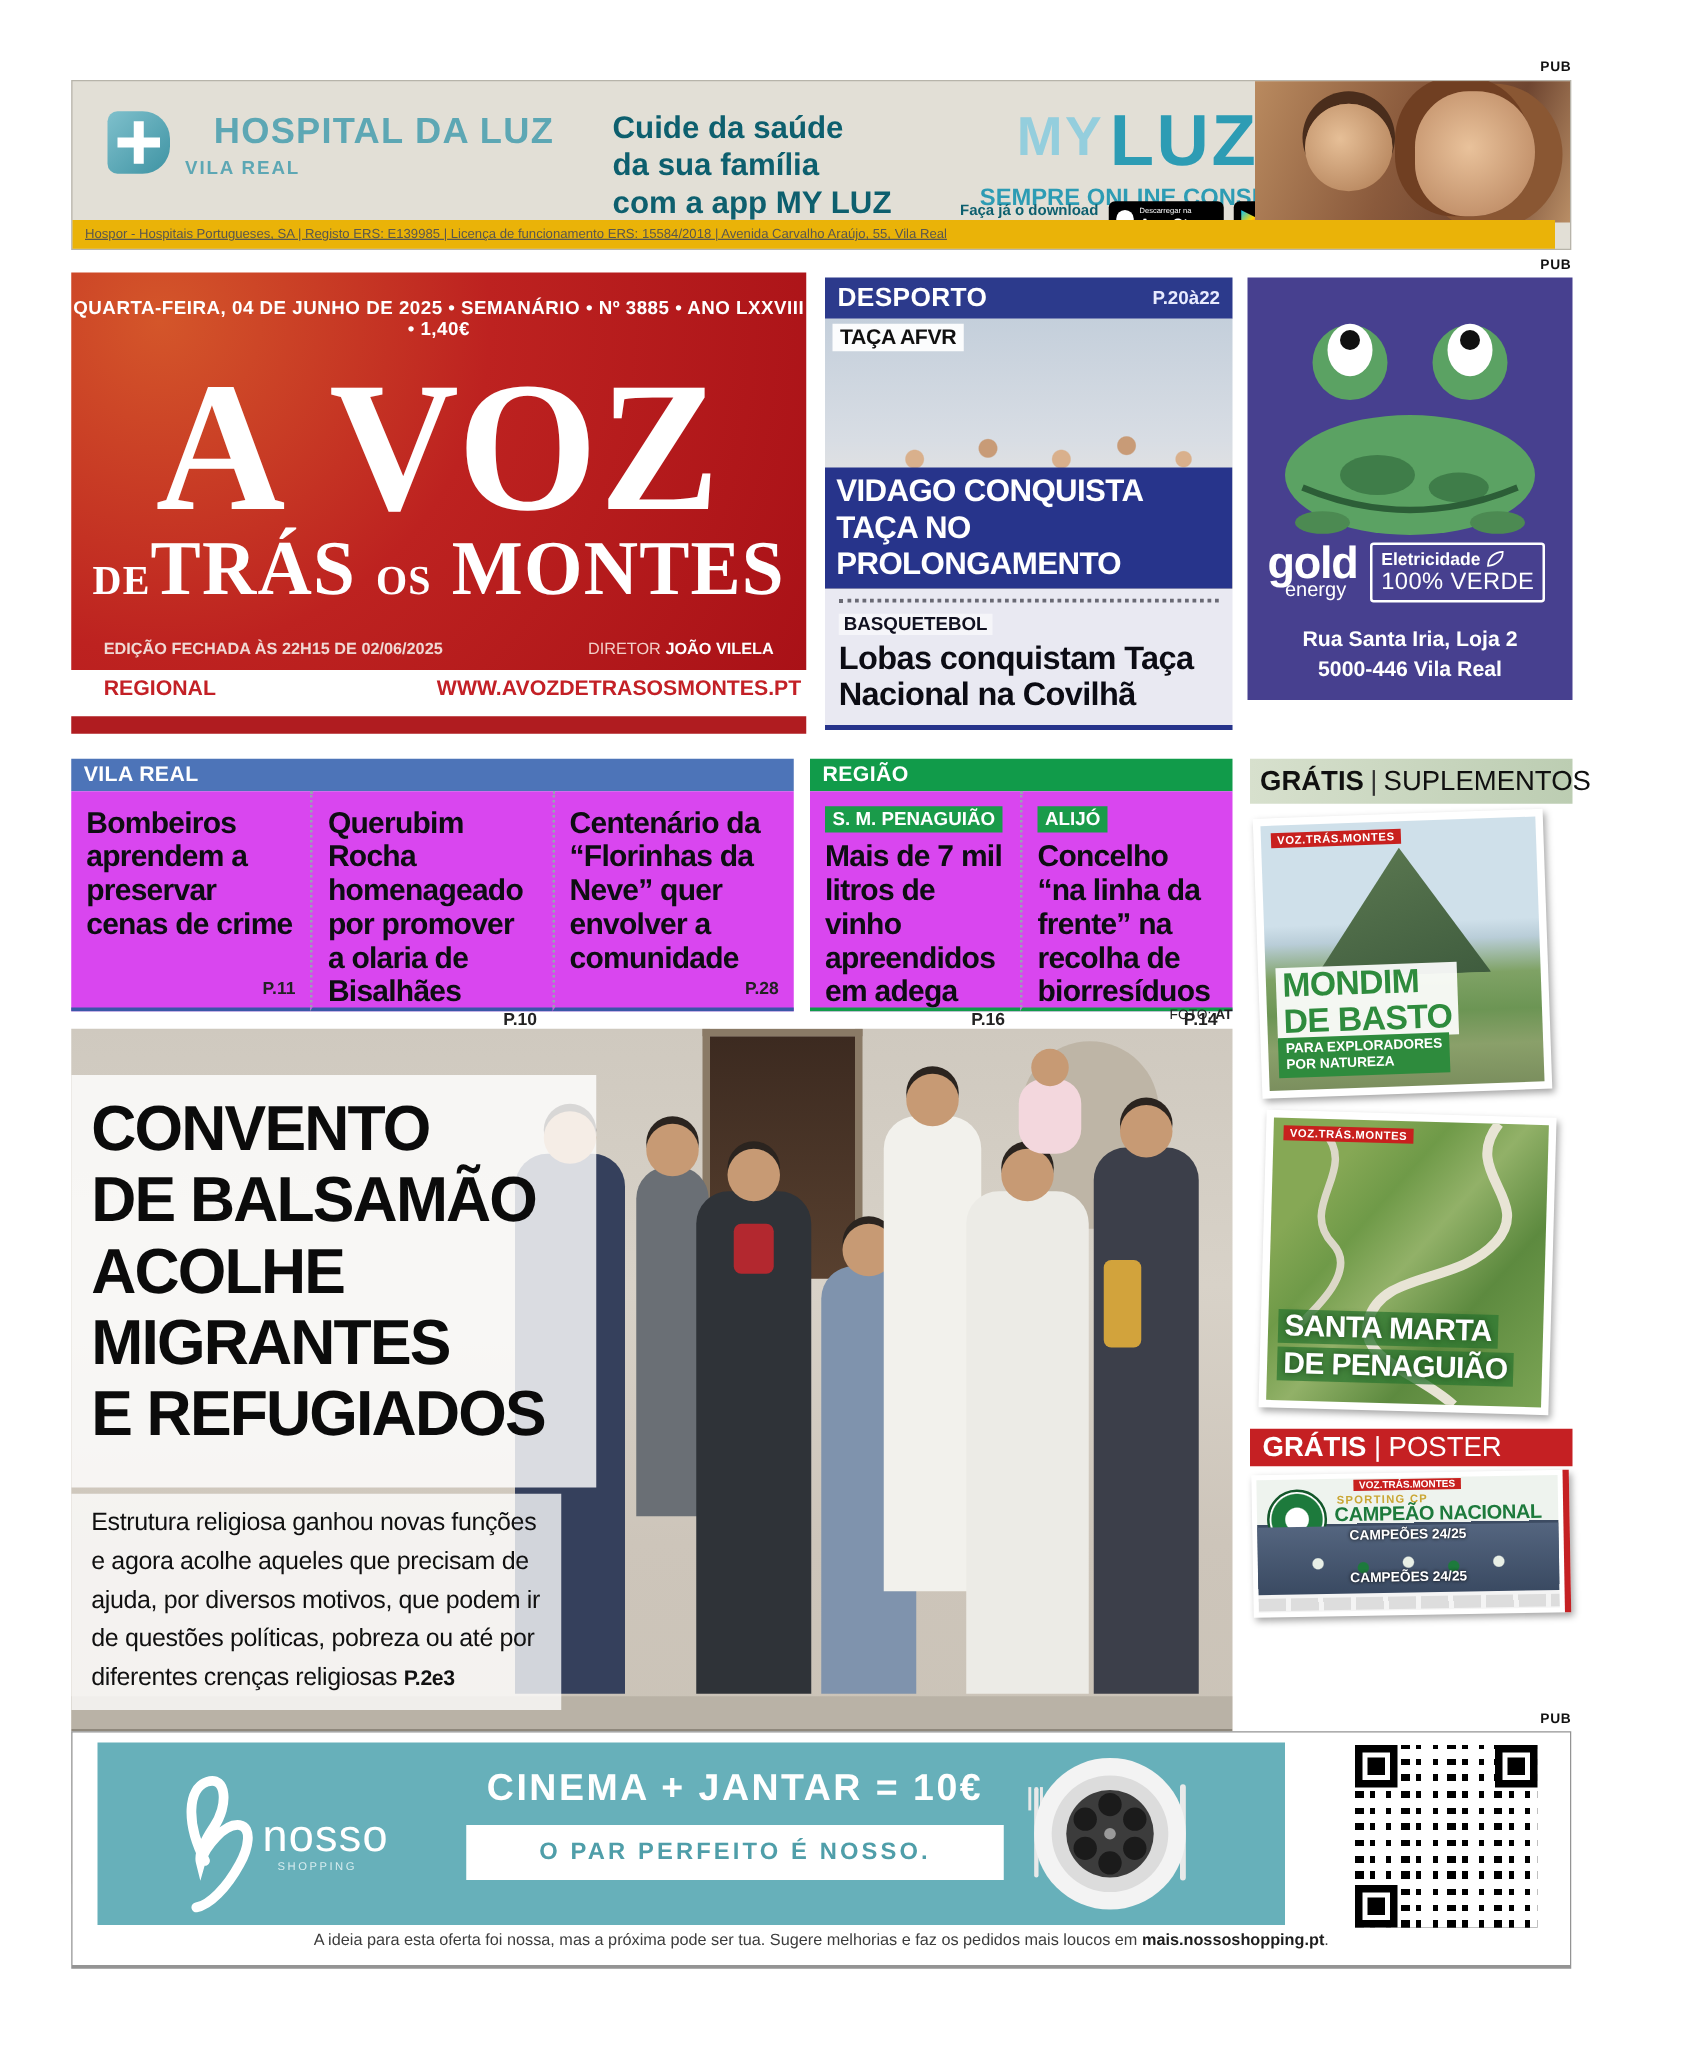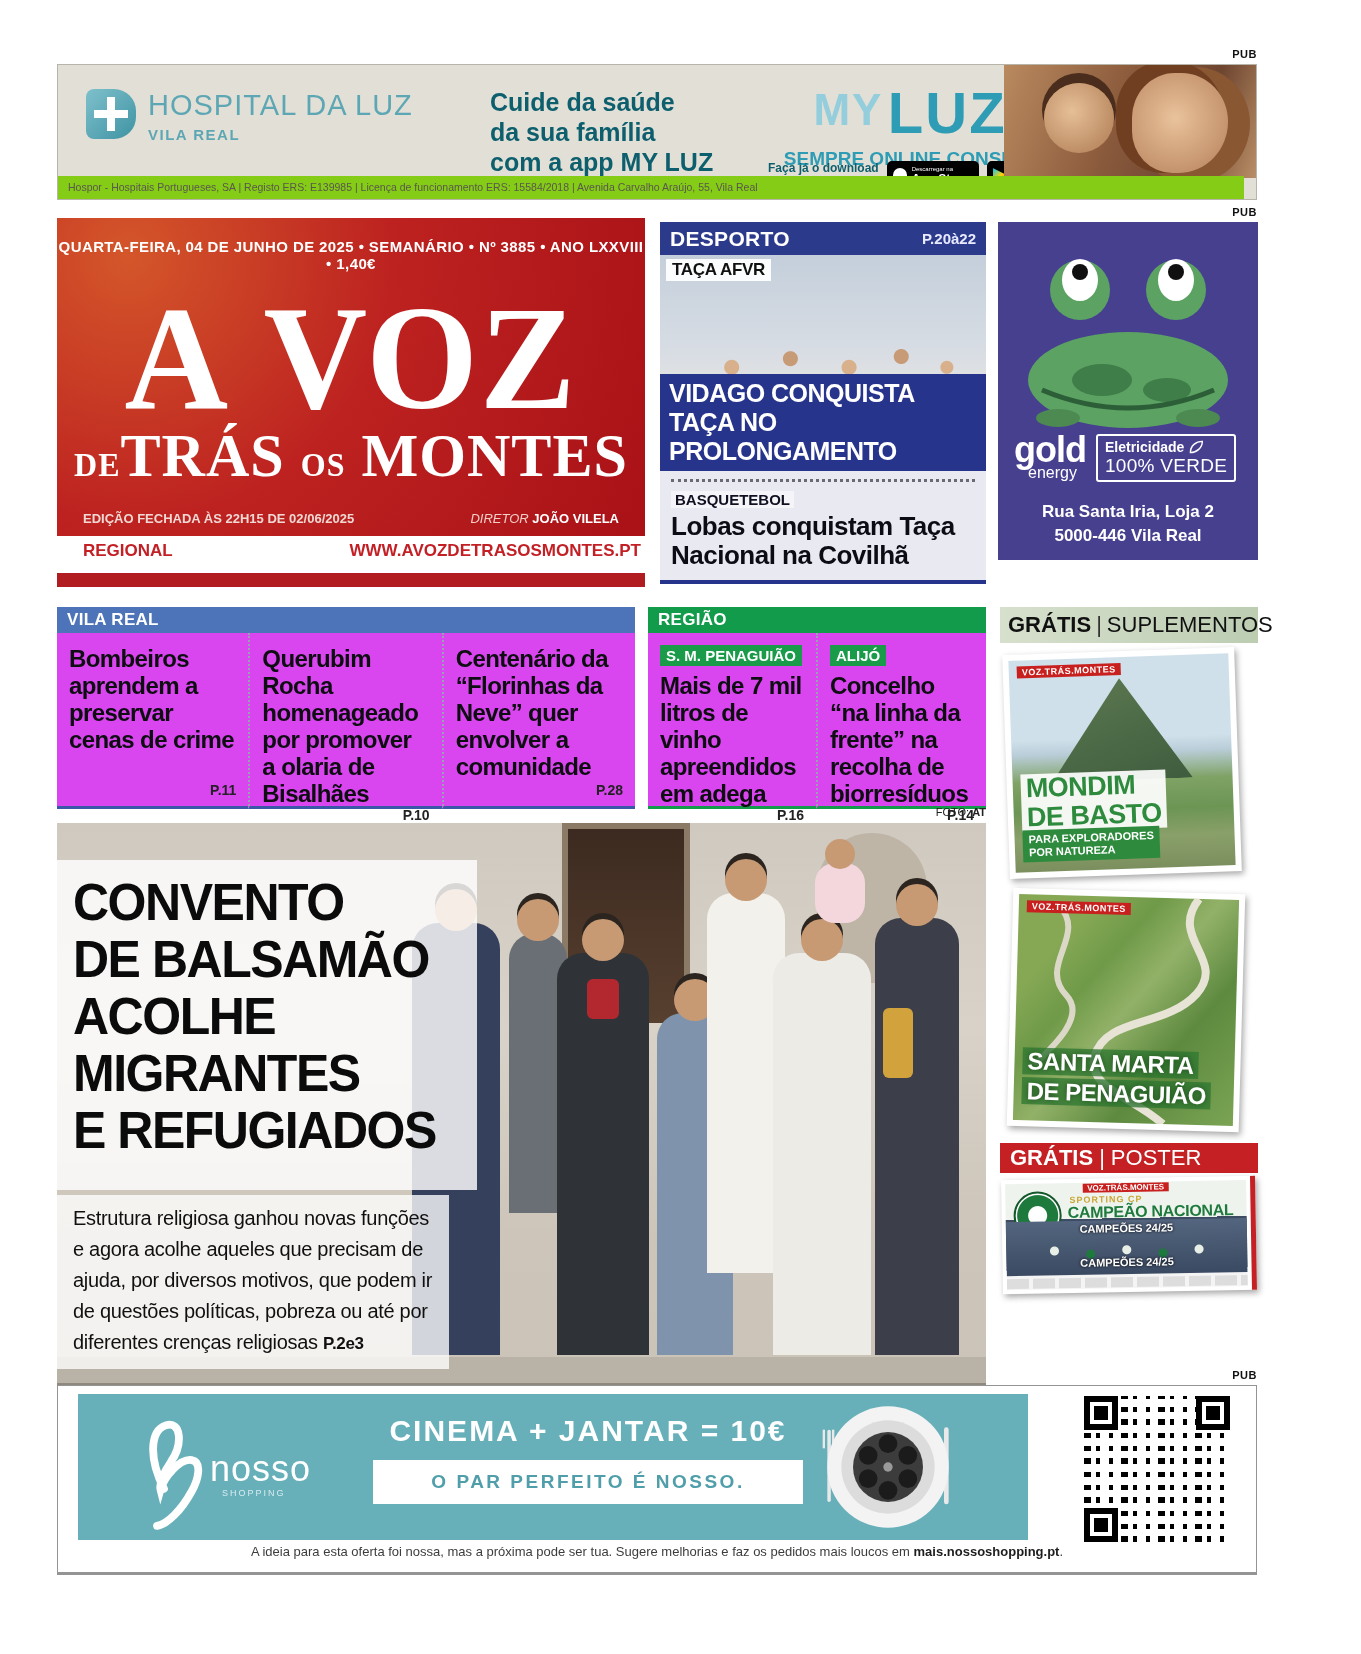--- a/index.html
+++ b/index.html
@@ -3,28 +3,28 @@
 <meta charset="utf-8">
 <style>
   * { margin:0; padding:0; box-sizing:border-box; }
   body { width:1361px; height:1654px; position:relative; background:#fff;
          font-family:"Liberation Sans", sans-serif; overflow:hidden; }
   .abs { position:absolute; }
   .pub { position:absolute; right:104px; font-weight:bold; font-size:11px; color:#111; letter-spacing:.5px; }
 
   
   #top-ad { left:57px; top:64px; width:1200px; height:136px; background:#e2dfd6; border:1px solid #b7b4aa; }
-  #top-ad .legal { position:absolute; left:0; right:12px; bottom:0; height:23px; background:#84cc16;
-                   font-size:10.5px; color:#5a574e; line-height:23px; padding-left:10px; }
+  #top-ad .legal { position:absolute; left:0; right:12px; bottom:0; height:23px; background:#eab308;
+                   font-size:10.5px; color:#5a574e; line-height:23px; padding-left:10px;text-decoration:underline; }
   .hlogo { position:absolute; left:28px; top:24px; display:flex; align-items:flex-start; }
   .hcross { width:50px; height:50px; background:linear-gradient(135deg,#7fc0cc,#3e93a3); border-radius:8px 22px 22px 8px; position:relative; }
   .hcross::before { content:""; position:absolute; left:21px; top:8px; width:8px; height:34px; background:#fff; }
   .hcross::after  { content:""; position:absolute; left:8px; top:21px; width:34px; height:8px; background:#fff; }
   .hname { margin-left:12px; color:#5da7b4; }
-  .hname .n1 { font-size:29px; font-weight:normal; letter-spacing:1px; }
+  .hname .n1 { font-size:29px; font-weight:bold; letter-spacing:1px;margin-left:23px; }
   .hname .n2 { font-size:15px; font-weight:bold; letter-spacing:1.5px; margin-top:4px; }
   .tagline { position:absolute; left:432px; top:22px; color:#0d5f6e; font-weight:bold; font-size:25px; line-height:30px; }
   .myluz { position:absolute; left:712px; top:14px; width:280px; text-align:center; }
   .myluz .my  { font-size:44px; font-weight:bold; color:#94cedd; letter-spacing:2px; vertical-align:8px;}
   .myluz .luz { font-size:58px; font-weight:bold; color:#2d9cb4; letter-spacing:2px; }
   .myluz .slogan { font-size:19px; font-weight:bold; color:#2d9cb4; margin-top:2px; white-space:nowrap; }
   .dlrow { position:absolute; left:710px; top:96px; display:flex; align-items:center; gap:8px; }
   .dlcta { font-size:12px; font-weight:bold; color:#0d5f6e; line-height:14px; }
   .badge { width:92px; height:28px; background:#000; border-radius:5px; color:#fff; display:flex; align-items:center; padding:0 6px; gap:5px; }
   .badge .glyph { width:14px; height:14px; flex:none; }
@@ -40,21 +40,21 @@
   
   #masthead { left:57px; top:218px; width:588px; height:318px; color:#fff;
               background:radial-gradient(circle at 12% 12%, #d4562a 0%, #bd2220 45%, #a91117 100%); }
   #masthead .dateline { text-align:center; padding-top:20px; font-size:15px; font-weight:bold; letter-spacing:.4px; }
   .mh-title { text-align:center; font-family:"Liberation Serif", serif; font-weight:bold; transform:scaleX(.97); }
   .mh-line1 { font-size:148px; line-height:128px; margin-top:22px; letter-spacing:2px; }
   .mh-line1 .sp { letter-spacing:0; }
   .mh-line2 { font-size:62px; line-height:58px; margin-top:4px; letter-spacing:1px; }
   .mh-small { font-size:33px; }
   .mh-bottom { position:absolute; left:26px; right:26px; bottom:10px; display:flex; justify-content:space-between; font-size:13px; }
-  .mh-bottom .dir-label { font-weight:normal; color:#f3cfc8;font-style:italic; }
+  .mh-bottom .dir-label { font-weight:normal; color:#f3cfc8; }
   .mh-bottom b { font-weight:bold; }
   #masthead-strip { left:57px; top:536px; width:588px; height:29px; background:#fff; display:flex; justify-content:space-between;
                     align-items:center; padding:0 4px 0 26px; }
   #masthead-strip .reg { color:#c32026; font-weight:bold; font-size:17px; }
   #masthead-strip .www { color:#c32026; font-weight:bold; font-size:17px; }
   #masthead-rule { left:57px; top:573px; width:588px; height:14px; background:#b01c20; }
 
   
   #desporto { left:660px; top:222px; width:326px; }
   .sec-bar { height:33px; color:#fff; display:flex; justify-content:space-between; align-items:center; padding:0 10px; }

